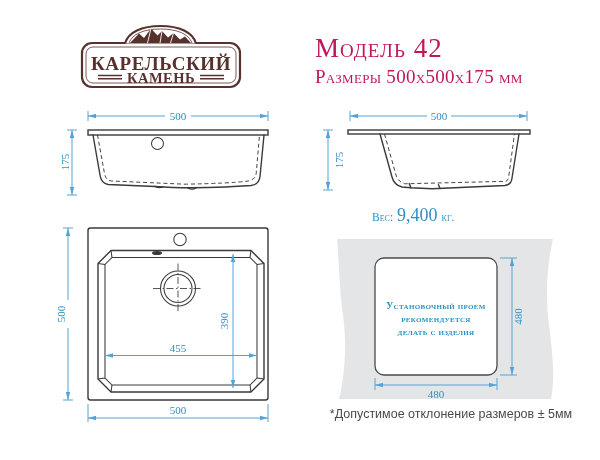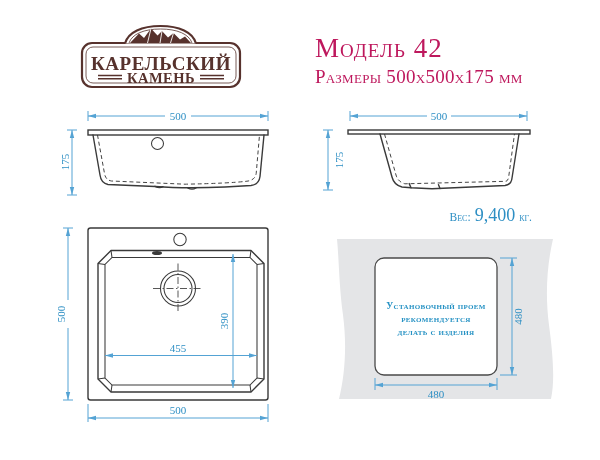--- a/index.html
+++ b/index.html
@@ -22,21 +22,21 @@
 
   
   .brand-stroke{stroke:var(--brand-brown);fill:none;}
   .brand-fill{fill:var(--brand-brown);stroke:none;}
   .logo-txt{fill:var(--brand-brown);font-family:"Liberation Serif",serif;font-weight:bold;}
 
   .title-block{left:315px;top:34px;width:250px;color:#be185d;}
   .model-title{font-size:27px;font-variant:small-caps;letter-spacing:1px;line-height:1.1;}
   .dims-subtitle{font-size:19px;font-variant:small-caps;letter-spacing:0.3px;margin-top:2px;}
 
-  .weight{left:372px;top:205px;width:160px;text-align:right;color:var(--dim-text);}
+  .weight{left:372px;top:205px;width:160px;text-align:left;color:var(--dim-text);}
   .w-label,.w-unit{font-size:11.5px;font-variant:small-caps;}
   .w-value{font-size:18px;}
 
   .cutout-note{fill:var(--cutout-blue);font-size:9.5px;font-weight:bold;
                font-variant:small-caps;letter-spacing:0.3px;
                font-family:"Liberation Serif",serif;}
 
   .footnote{left:326px;top:407px;width:250px;text-align:center;
             font-family:"Liberation Sans",sans-serif;font-size:12.5px;color:var(--footnote-gray);}
 </style>
@@ -187,14 +187,15 @@
     </g>
 
     <g>
       <path class="dim" d="M 50,143 L 50,155 M 172,143 L 172,155 M 50,150 L 172,150"></path>
       <polygon class="arrow" points="50,150 58,147.8 58,152.2"></polygon>
       <polygon class="arrow" points="172,150 164,147.8 164,152.2"></polygon>
       <text x="111" y="163" text-anchor="middle" class="dim-label">480</text>
     </g>
   </svg>
 
+  <div class="abs footnote">*Допустимое отклонение размеров ± 5мм</div>
 
 </div>
 
 </body></html>

